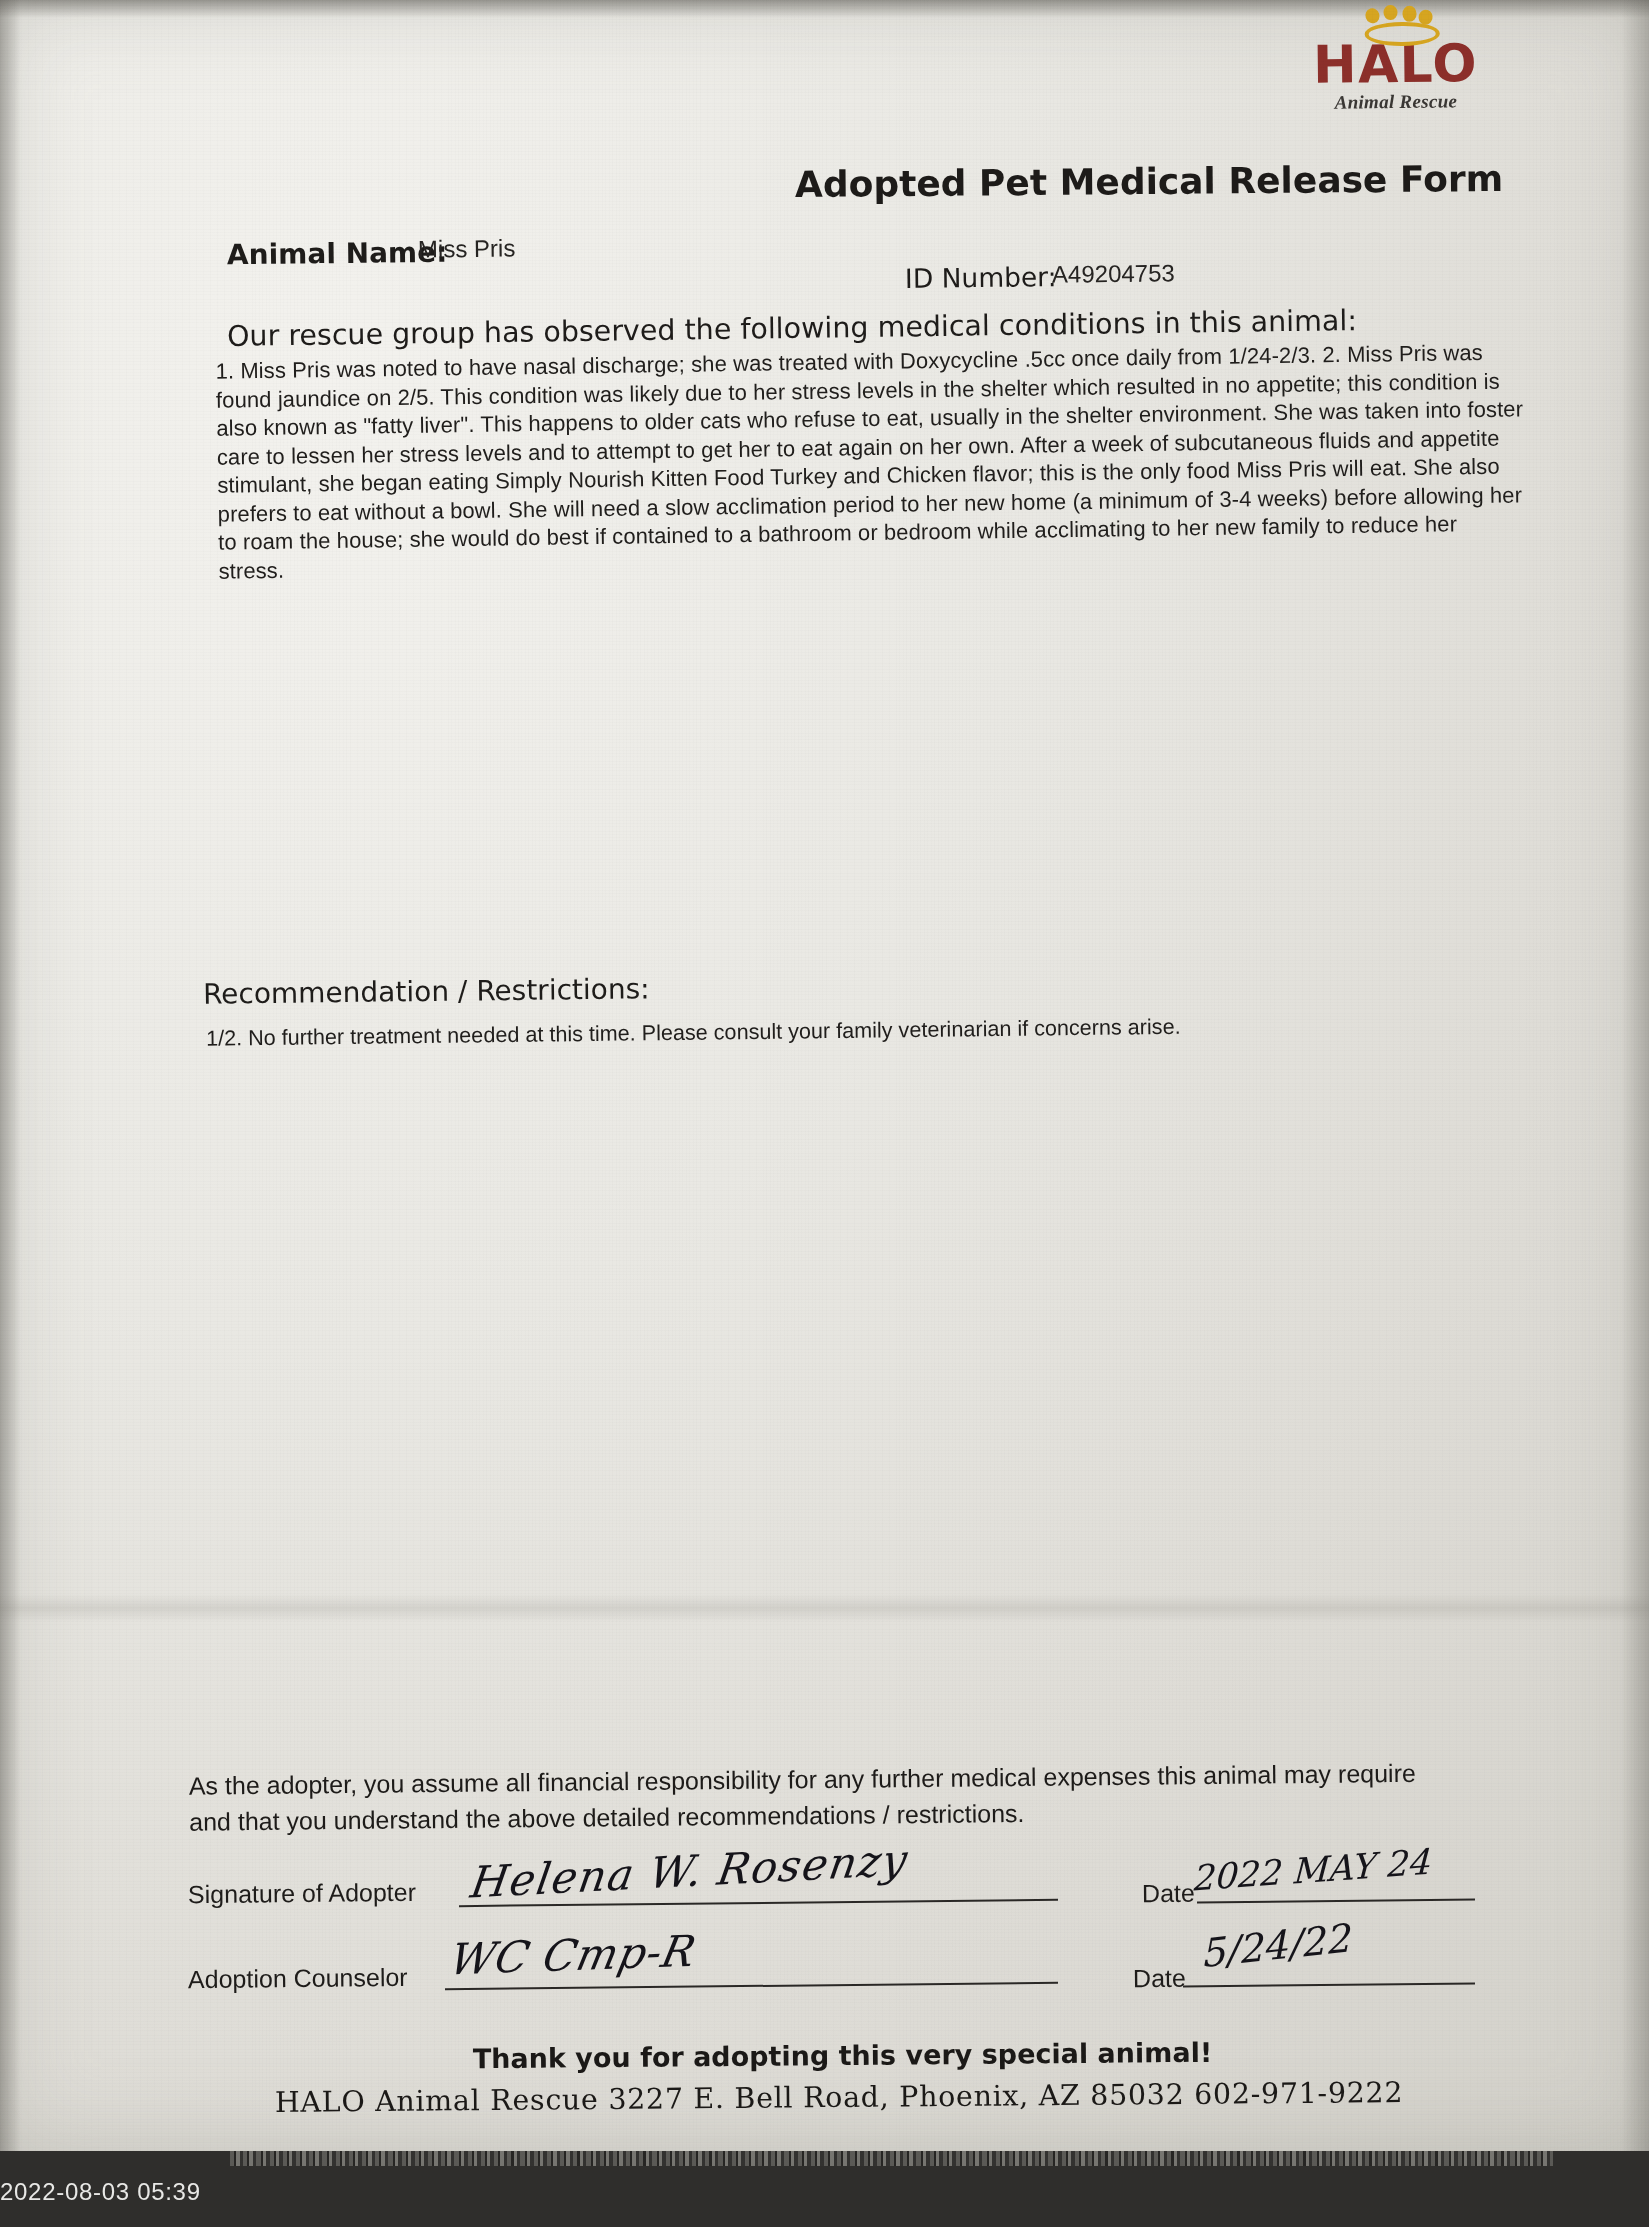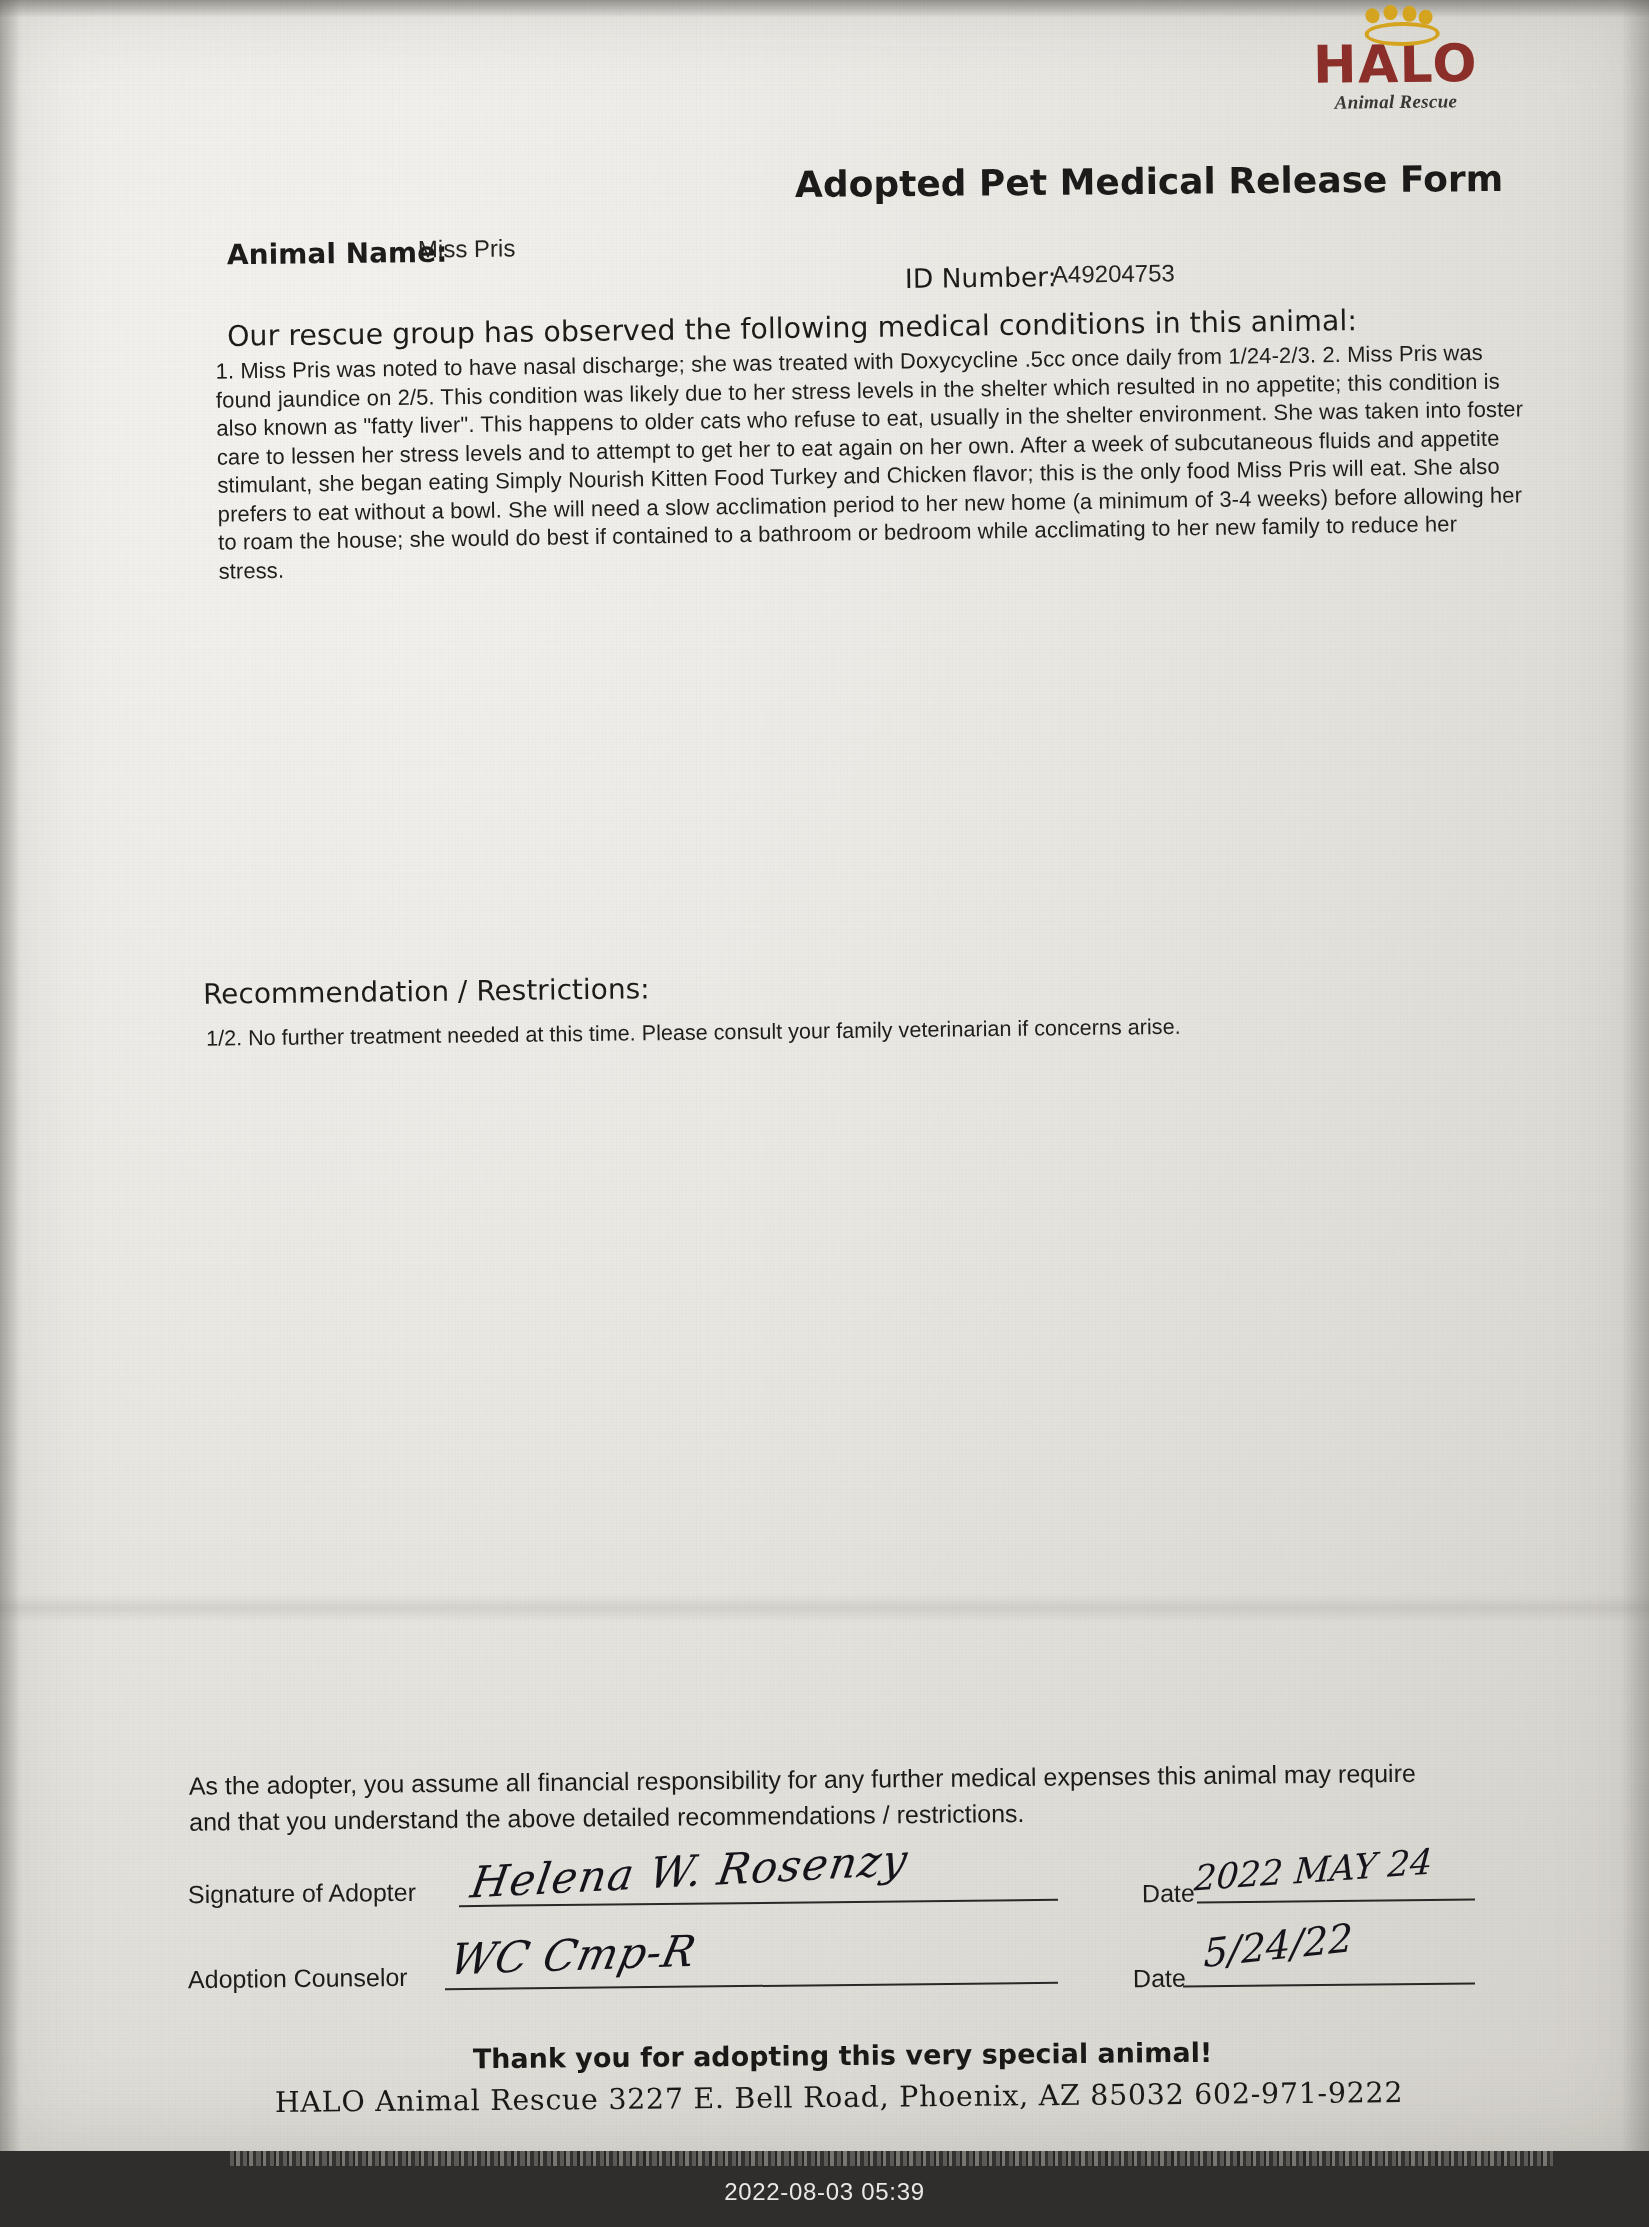--- a/index.html
+++ b/index.html
@@ -76,21 +76,20 @@
     left: 230px; top: 0px; width: 1323px; height: 15.3px;
     background: repeating-linear-gradient(90deg,
       #5d5c58 0px, #5d5c58 4.2px, #262523 4.2px, #262523 6.3px,
       #7a7974 6.3px, #7a7974 9.7px, #333230 9.7px, #333230 13.2px);
     opacity: .95;
   }
   .timestamp {
     position: absolute;
     top: 26.5px;
     width: 1649px;
-    text-align: center;
     color: #e8e8e6;
     font-size: 24px;
     letter-spacing: 0.7px;
     font-family: "Liberation Sans", sans-serif;
   }
 
   
   .logo {
     position: absolute;
     left: 1291px;

